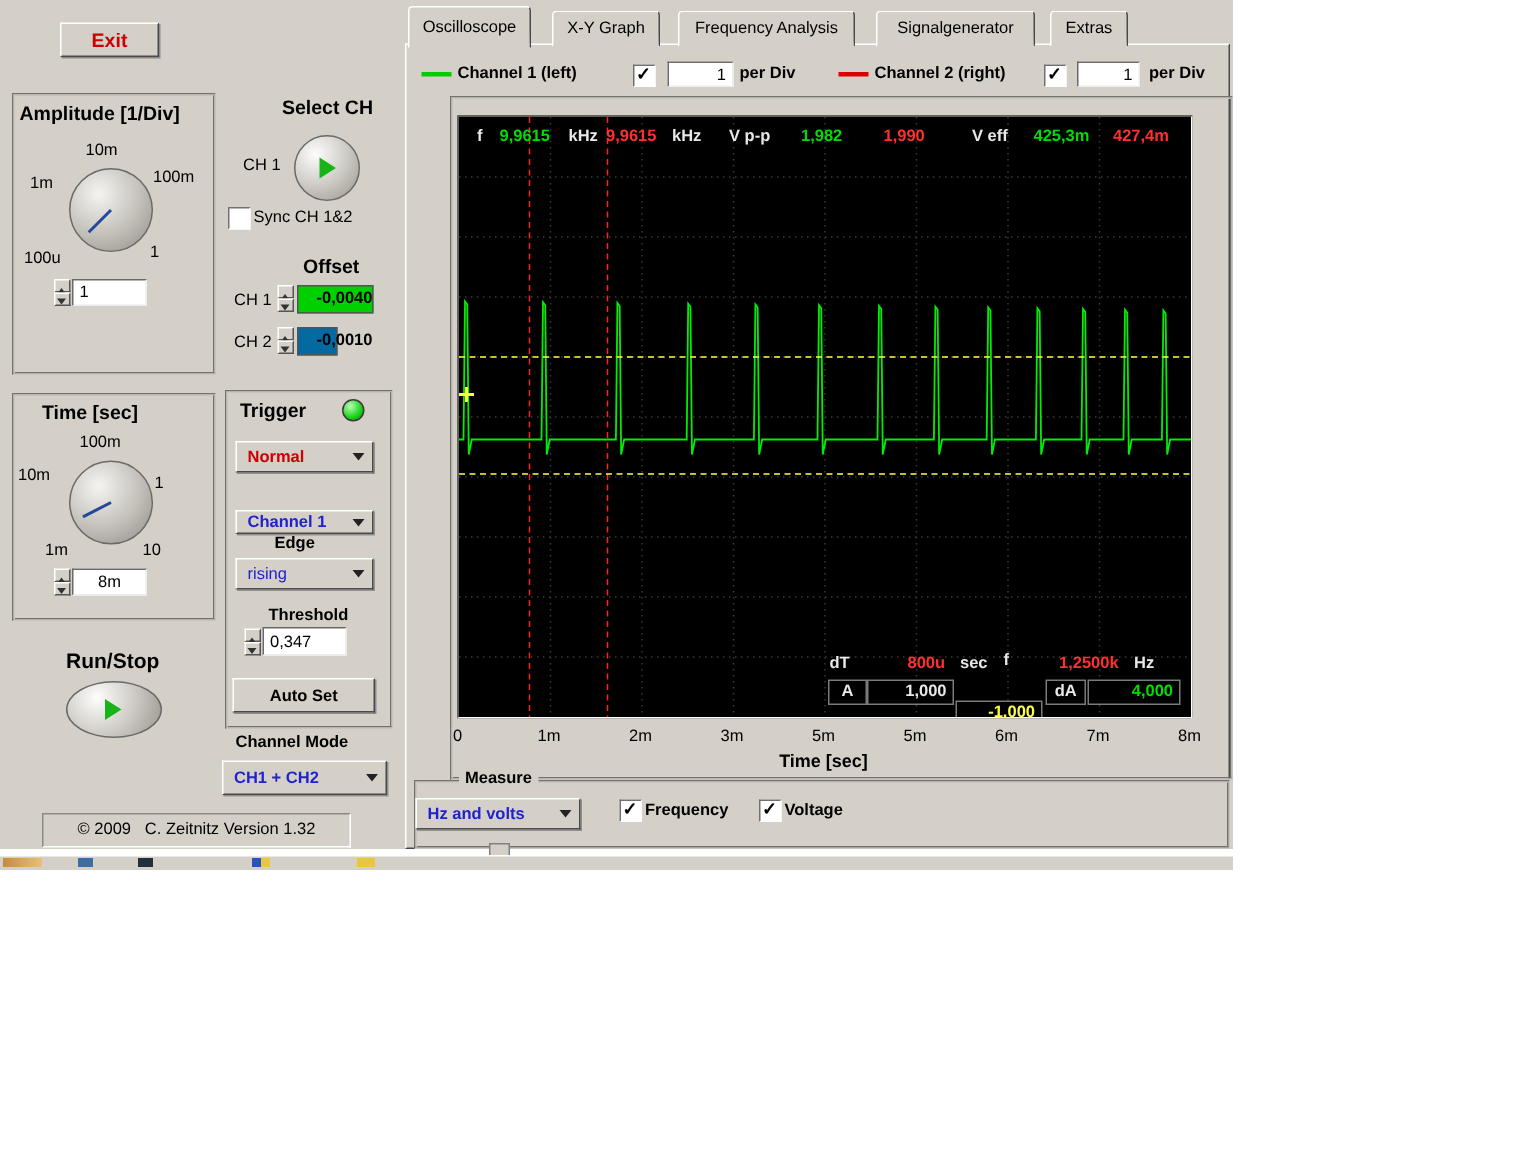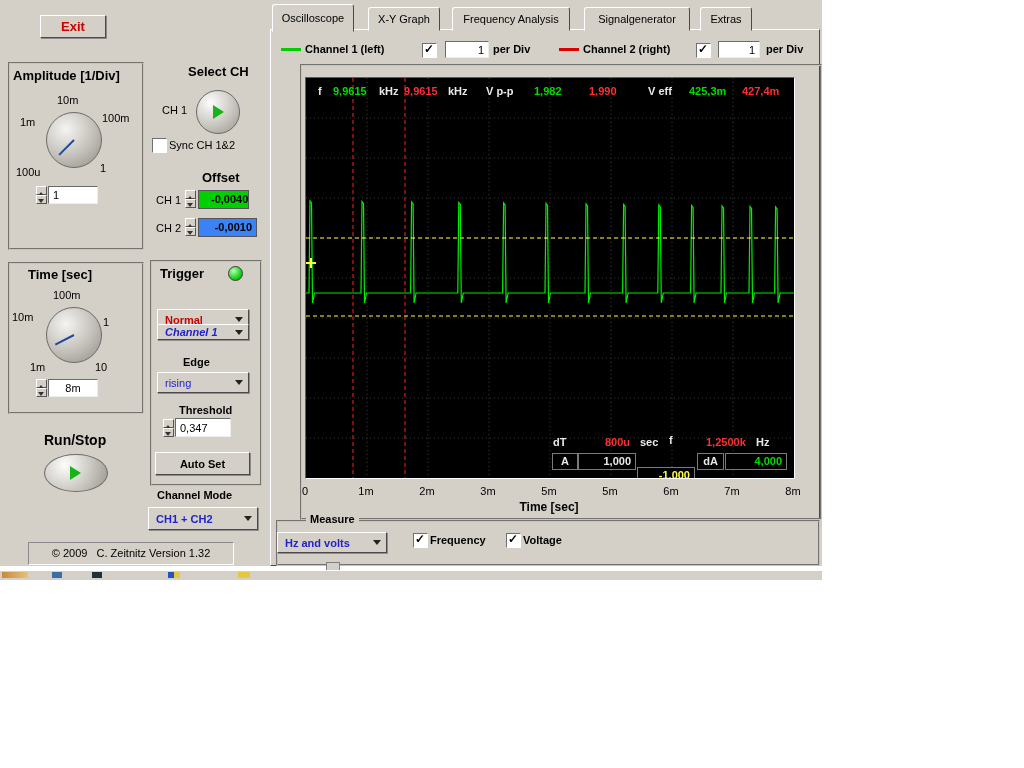--- a/index.html
+++ b/index.html
@@ -96,46 +96,46 @@
       <span class="spin" style="left:185px;top:190px;">
           <i></i>
           <i class="dn"></i>
         </span>
       <div class="disp" style="left:198px;top:190px;width:51px;height:19px;background:#00d000;">-0,0040</div>
       <span class="lbl" style="left:156px;top:222px;">CH 2</span>
       <span class="spin" style="left:185px;top:218px;">
           <i></i>
           <i class="dn"></i>
         </span>
-      <div class="disp" style="left:198px;top:218px;width:59px;height:19px;background:#3b82f6;">-0,0010</div>
+      <div class="disp" style="left:198px;top:218px;width:27px;height:19px;background:#0369a1;">-0,0010</div>
 
       <div class="gbox" style="left:8px;top:262px;width:132px;height:148px;"></div>
       <span class="lbl h13" style="left:28px;top:267px;">Time [sec]</span>
       <div class="knob" style="left:46px;top:307px;">
         <div class="needle" style="transform:rotate(243deg);"></div>
       </div>
       <span class="lbl" style="left:53px;top:289px;">100m</span>
       <span class="lbl" style="left:12px;top:311px;">10m</span>
       <span class="lbl" style="left:103px;top:316px;">1</span>
       <span class="lbl" style="left:30px;top:361px;">1m</span>
       <span class="lbl" style="left:95px;top:361px;">10</span>
       <span class="spin" style="left:36px;top:379px;">
           <i></i>
           <i class="dn"></i>
         </span>
       <input class="inp" style="left: 48px; top: 379px; width: 50px; height: 18px; text-align: center;" value="8m">
 
       <div class="gbox" style="left:150px;top:260px;width:108px;height:222px;"></div>
       <span class="lbl h13" style="left:160px;top:266px;">Trigger</span>
       <span class="led" style="left:228px;top:266px;"></span>
-      <div class="dd" style="left:157px;top:309px;width:92px;height:21px;">
+      <div class="dd" style="left:157px;top:294px;width:92px;height:21px;">
         <span class="b redtx">Normal</span>
         <span class="arr"></span>
       </div>
-      <div class="dd" style="left:157px;top:324px;width:92px;height:16px;font-style:italic;">
+      <div class="dd" style="left:157px;top:340px;width:92px;height:16px;">
         <span class="b blue">Channel 1</span>
         <span class="arr"></span>
       </div>
       <span class="lbl b" style="left:183px;top:356px;">Edge</span>
       <div class="dd" style="left:157px;top:372px;width:92px;height:21px;">
         <span class="blue">rising</span>
         <span class="arr"></span>
       </div>
       <span class="lbl b" style="left:179px;top:404px;">Threshold</span>
       <span class="spin" style="left:163px;top:419px;">

